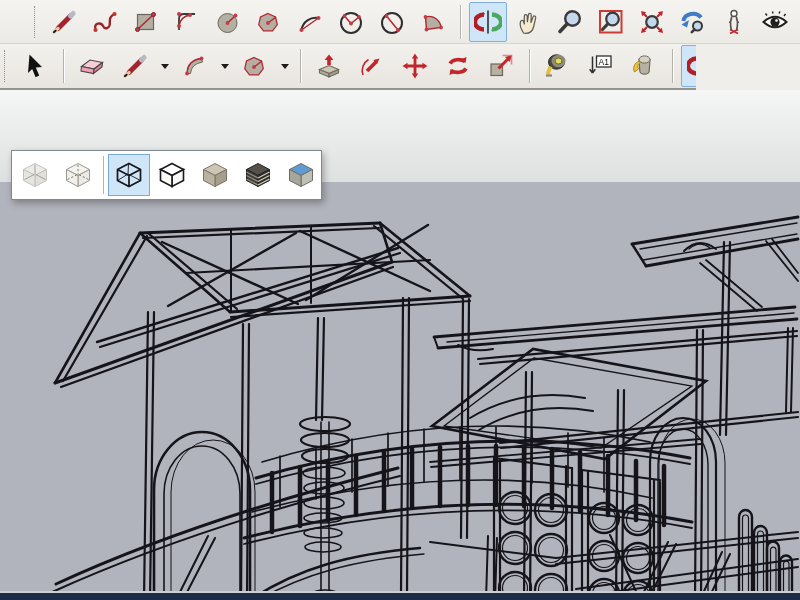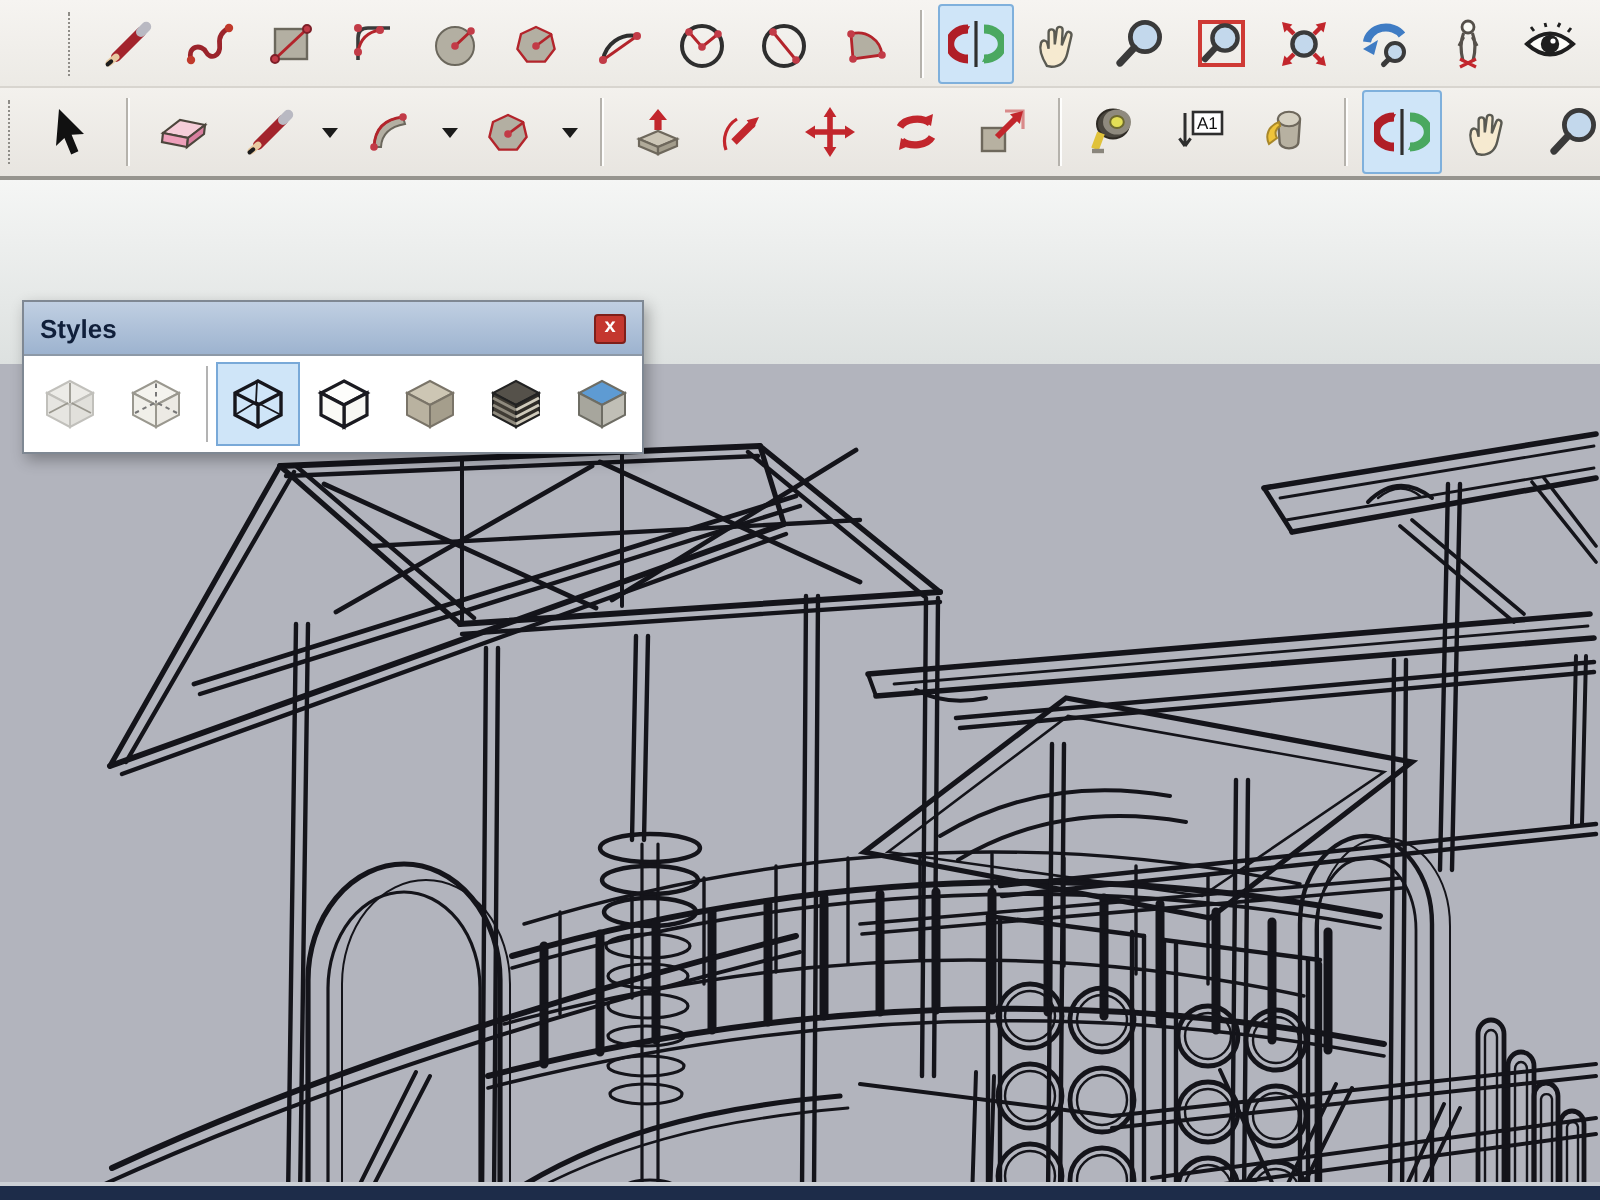--- a/index.html
+++ b/index.html
@@ -3,21 +3,21 @@
 <meta charset="utf-8">
 <style>
   html,body{margin:0;padding:0}
   body{width:800px;height:600px;overflow:hidden;font-family:"Liberation Sans",sans-serif;background:#f0eeea}
   .app{position:relative;width:800px;height:600px;overflow:hidden}
 
   
   .row1{position:absolute;top:0;left:0;width:800px;height:44px;display:flex;align-items:center;
         padding-left:34px;box-sizing:border-box;background:linear-gradient(#f6f4f1,#eceae5);
         border-bottom:1px solid #d8d5cf;gap:3px;overflow:hidden}
-  .row2{position:absolute;top:44px;left:0;width:800px;height:46px;display:flex;align-items:center;
+  .row2{position:absolute;top:44px;left:0;width:696px;height:46px;display:flex;align-items:center;
         padding-left:4px;box-sizing:border-box;background:linear-gradient(#f3f1ed,#e8e5e0);
         border-bottom:2px solid #96948e;gap:3px;overflow:hidden}
   .tbtn{width:36px;height:38px;display:flex;align-items:center;justify-content:center;
         border:1px solid transparent;border-radius:2px;flex:0 0 auto}
   .row2 .tbtn{width:38px;height:40px}
   .tbtn.active{background:#cfe5f8;border-color:#7fb0dc}
   .tbtn svg{display:block}
   .ddwrap{display:flex;align-items:center;height:38px;padding:0 3px;flex:0 0 auto}
   .dd{width:0;height:0;border-left:4px solid transparent;border-right:4px solid transparent;border-top:5px solid #1b1b1b}
   .tsep{width:1px;height:34px;background:#b5b2ac;box-shadow:1px 0 0 rgba(255,255,255,.9);margin:0 5px;flex:0 0 auto}
@@ -505,24 +505,20 @@
           <path d="M640 510 L668 452 M648 510 L676 454"></path>
           <path d="M700 510 L722 462 M708 510 L730 464"></path>
           <path d="M430 452 L556 468"></path>
           <path d="M610 445 L640 510"></path>
         </g>
       </g>
     </svg>
   </div>
 
   <div class="palette">
-    <div class="palette-title">
-      <span class="txt">Styles</span>
-      <div class="closebtn">x</div>
-    </div>
     <div class="palette-body" id="palette-body">
         <div class="thumb" title="x-ray">
           <svg width="34" height="32" viewBox="0 0 34 32">
             <g opacity="0.55">
               <polygon points="17,4.5 28.5,10.5 17,16.5 5.5,10.5" fill="#dedcd4" stroke="#8f8d85" stroke-width="1"></polygon>
               <polygon points="17,16.5 28.5,10.5 28.5,21.5 17,27.5" fill="#c9c7bf" stroke="#8f8d85" stroke-width="1"></polygon>
               <polygon points="5.5,10.5 17,16.5 17,27.5 5.5,21.5" fill="#d3d1c9" stroke="#8f8d85" stroke-width="1"></polygon>
             </g>
             <path d="M6.5 20.5 L16 15.5 M27.5 20.5 L17.8 15.5 M17 5.5 L17 15.5" stroke="#9a988f" stroke-width="0.9" fill="none"></path>
           </svg>

